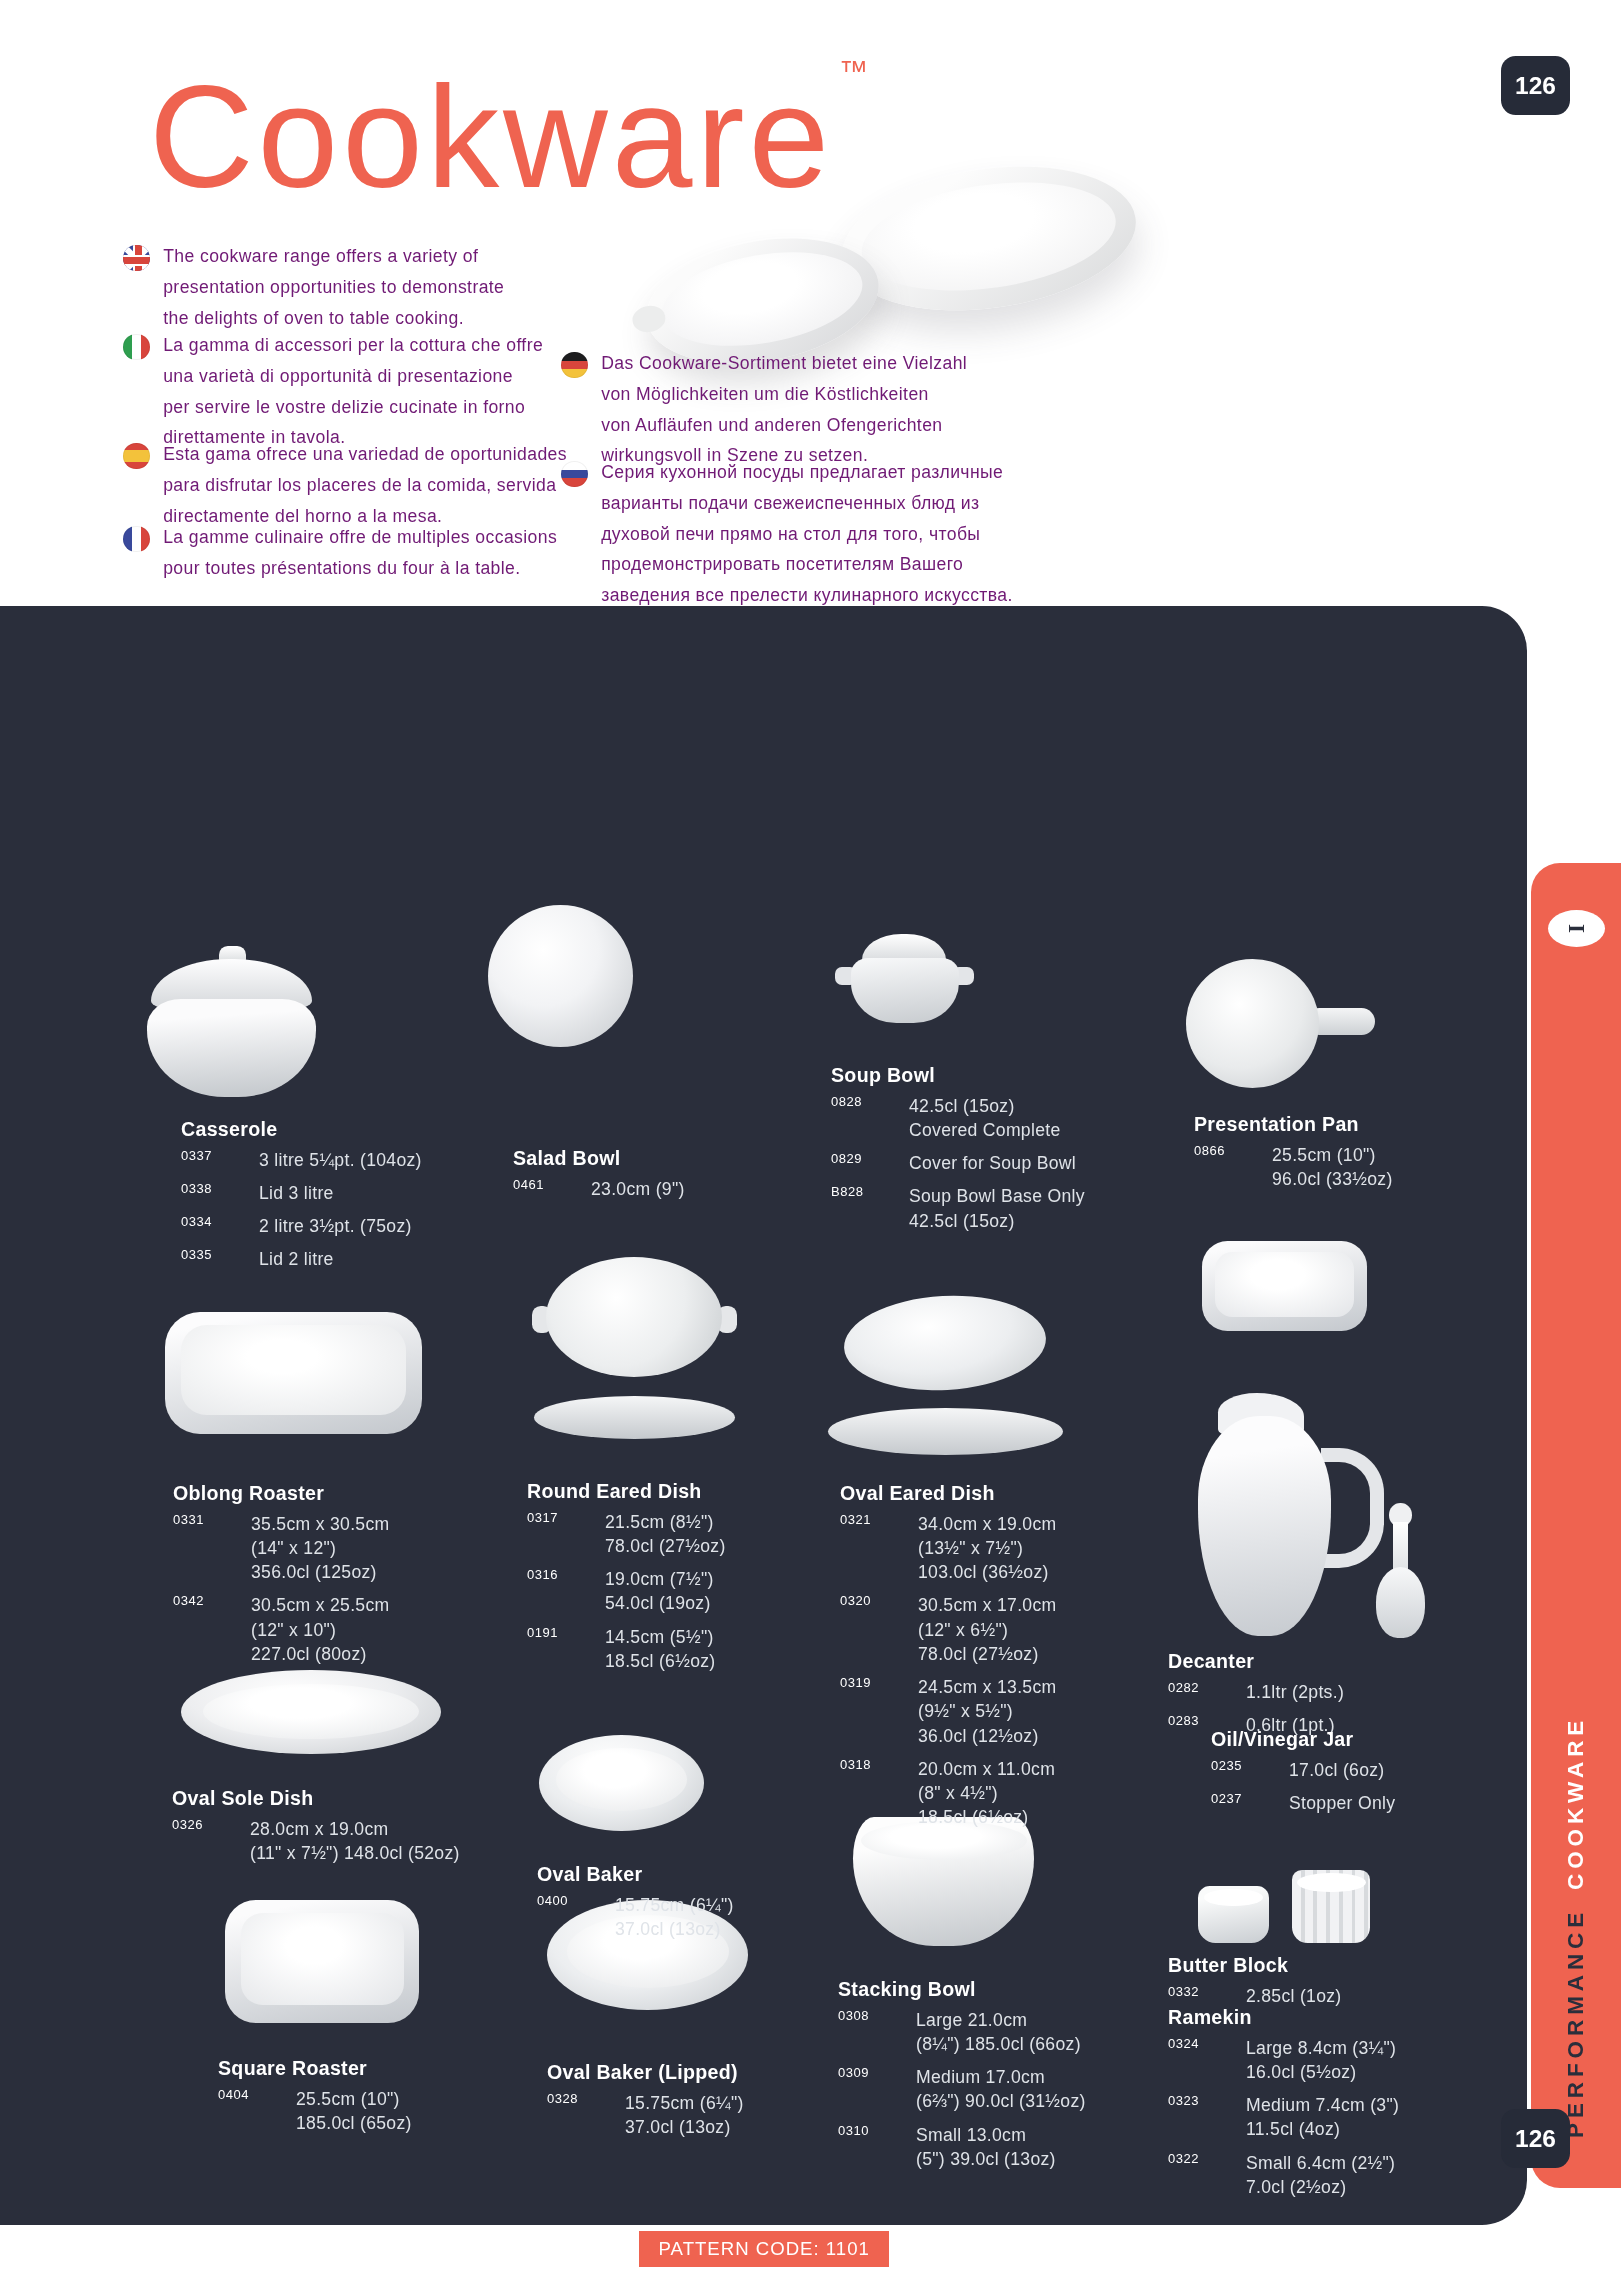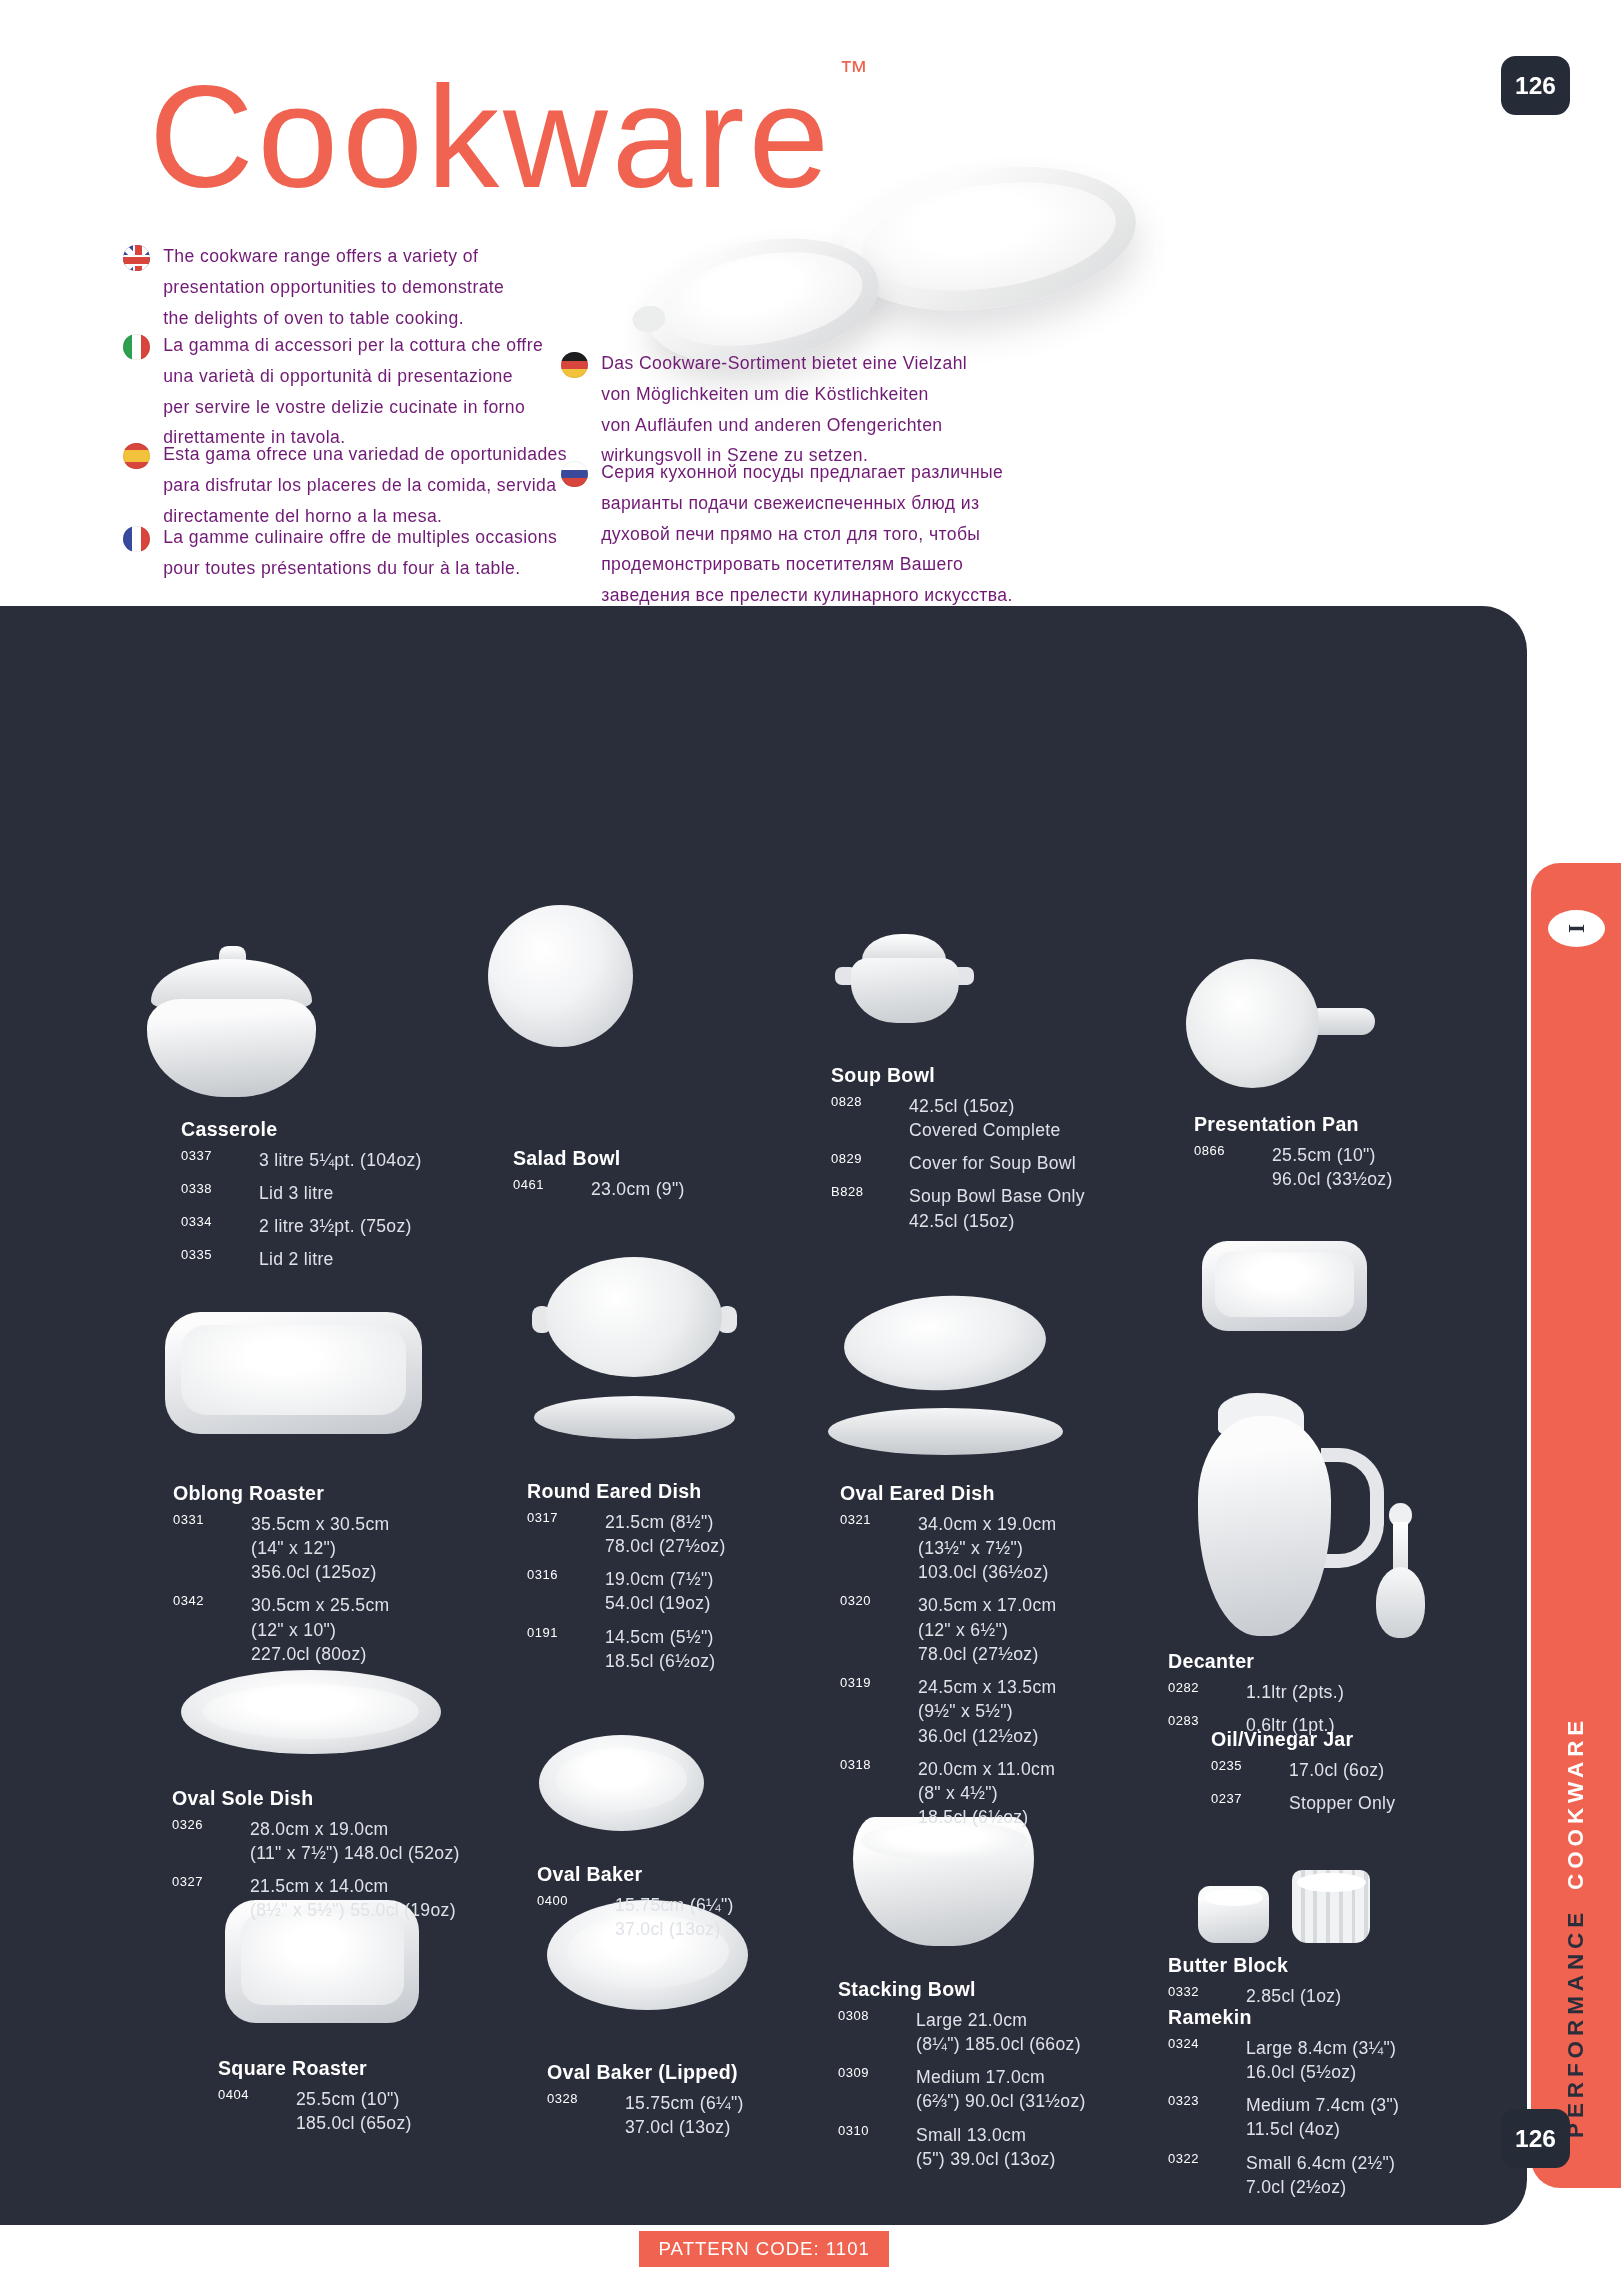--- a/index.html
+++ b/index.html
@@ -420,25 +420,20 @@
         </div>
       </div>
     <div class="product" style="left:172px;top:1181px;">
         <div class="p-title">Oval Sole Dish</div>
         <div class="p-rows">
           <div class="p-row">
             <span class="p-code">0326</span>
             <span class="p-desc">28.0cm x 19.0cm
 (11" x 7½") 148.0cl (52oz)</span>
           </div>
-          <div class="p-row">
-            <span class="p-code">0327</span>
-            <span class="p-desc">21.5cm x 14.0cm
-(8½" x 5½") 55.0cl (19oz)</span>
-          </div>
         </div>
       </div>
     <div class="product" style="left:537px;top:1257px;">
         <div class="p-title">Oval Baker</div>
         <div class="p-rows">
           <div class="p-row">
             <span class="p-code">0400</span>
             <span class="p-desc">15.75cm (6¼")
 37.0cl (13oz)</span>
           </div>

